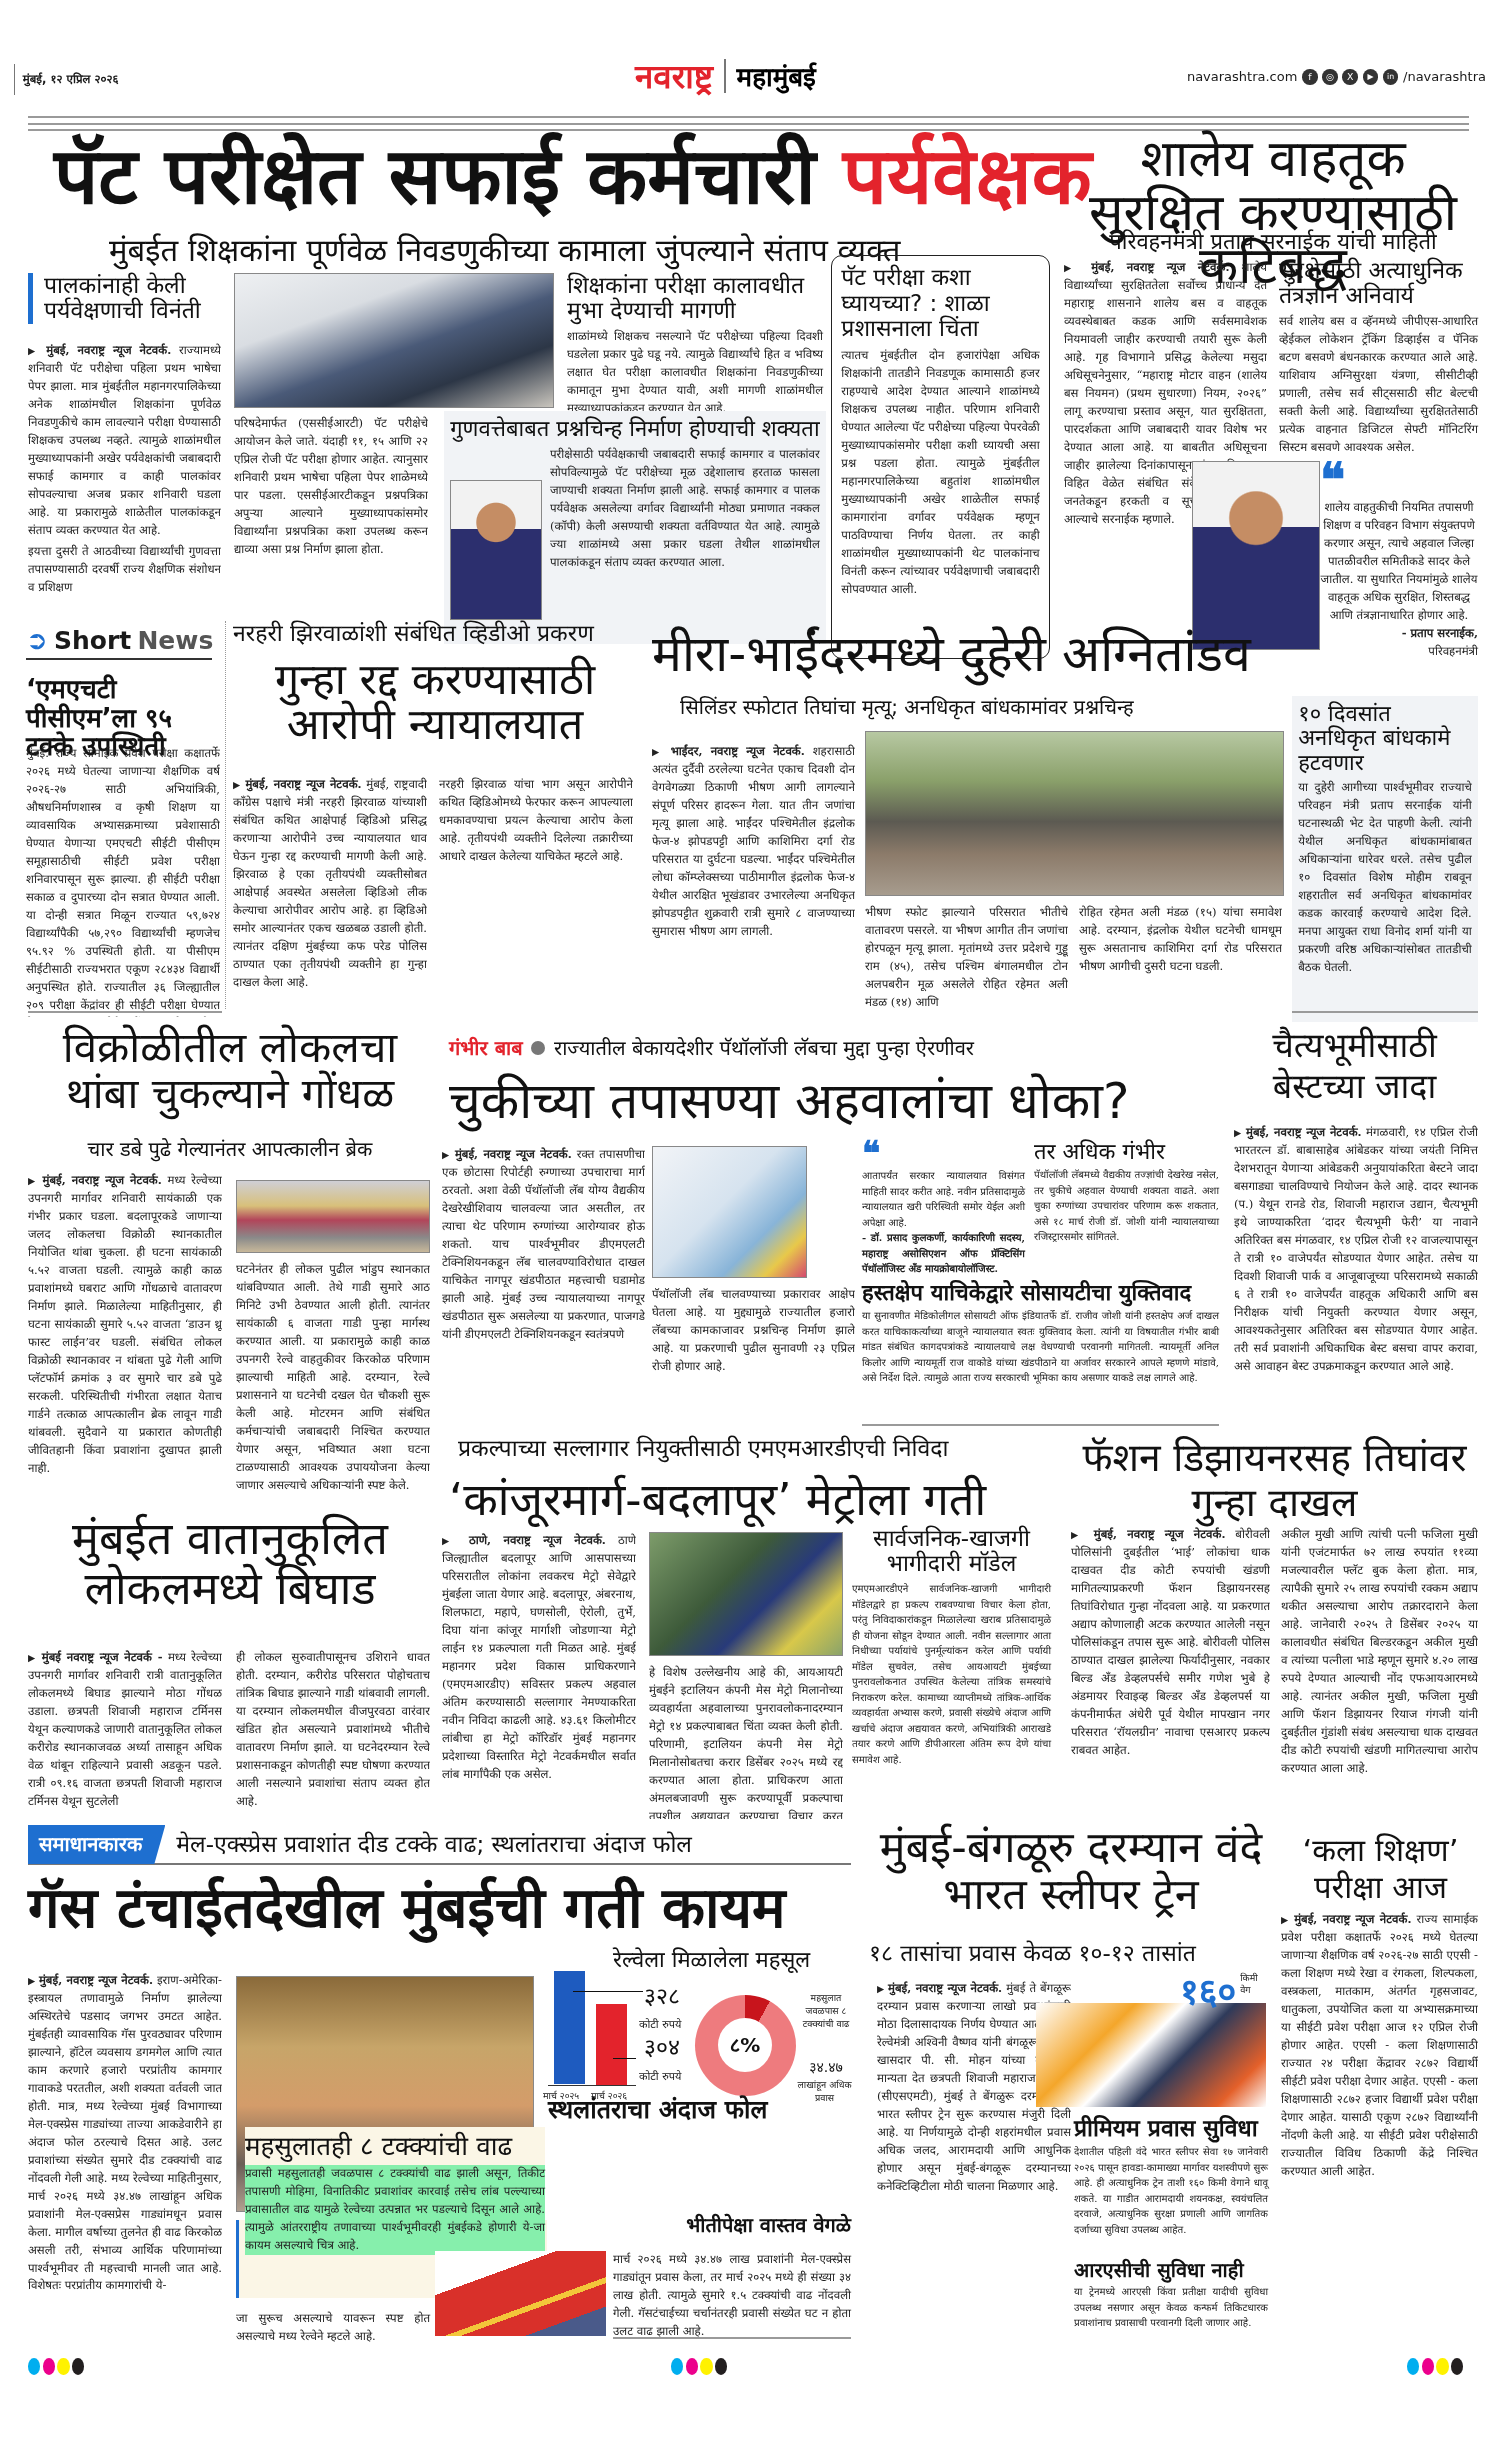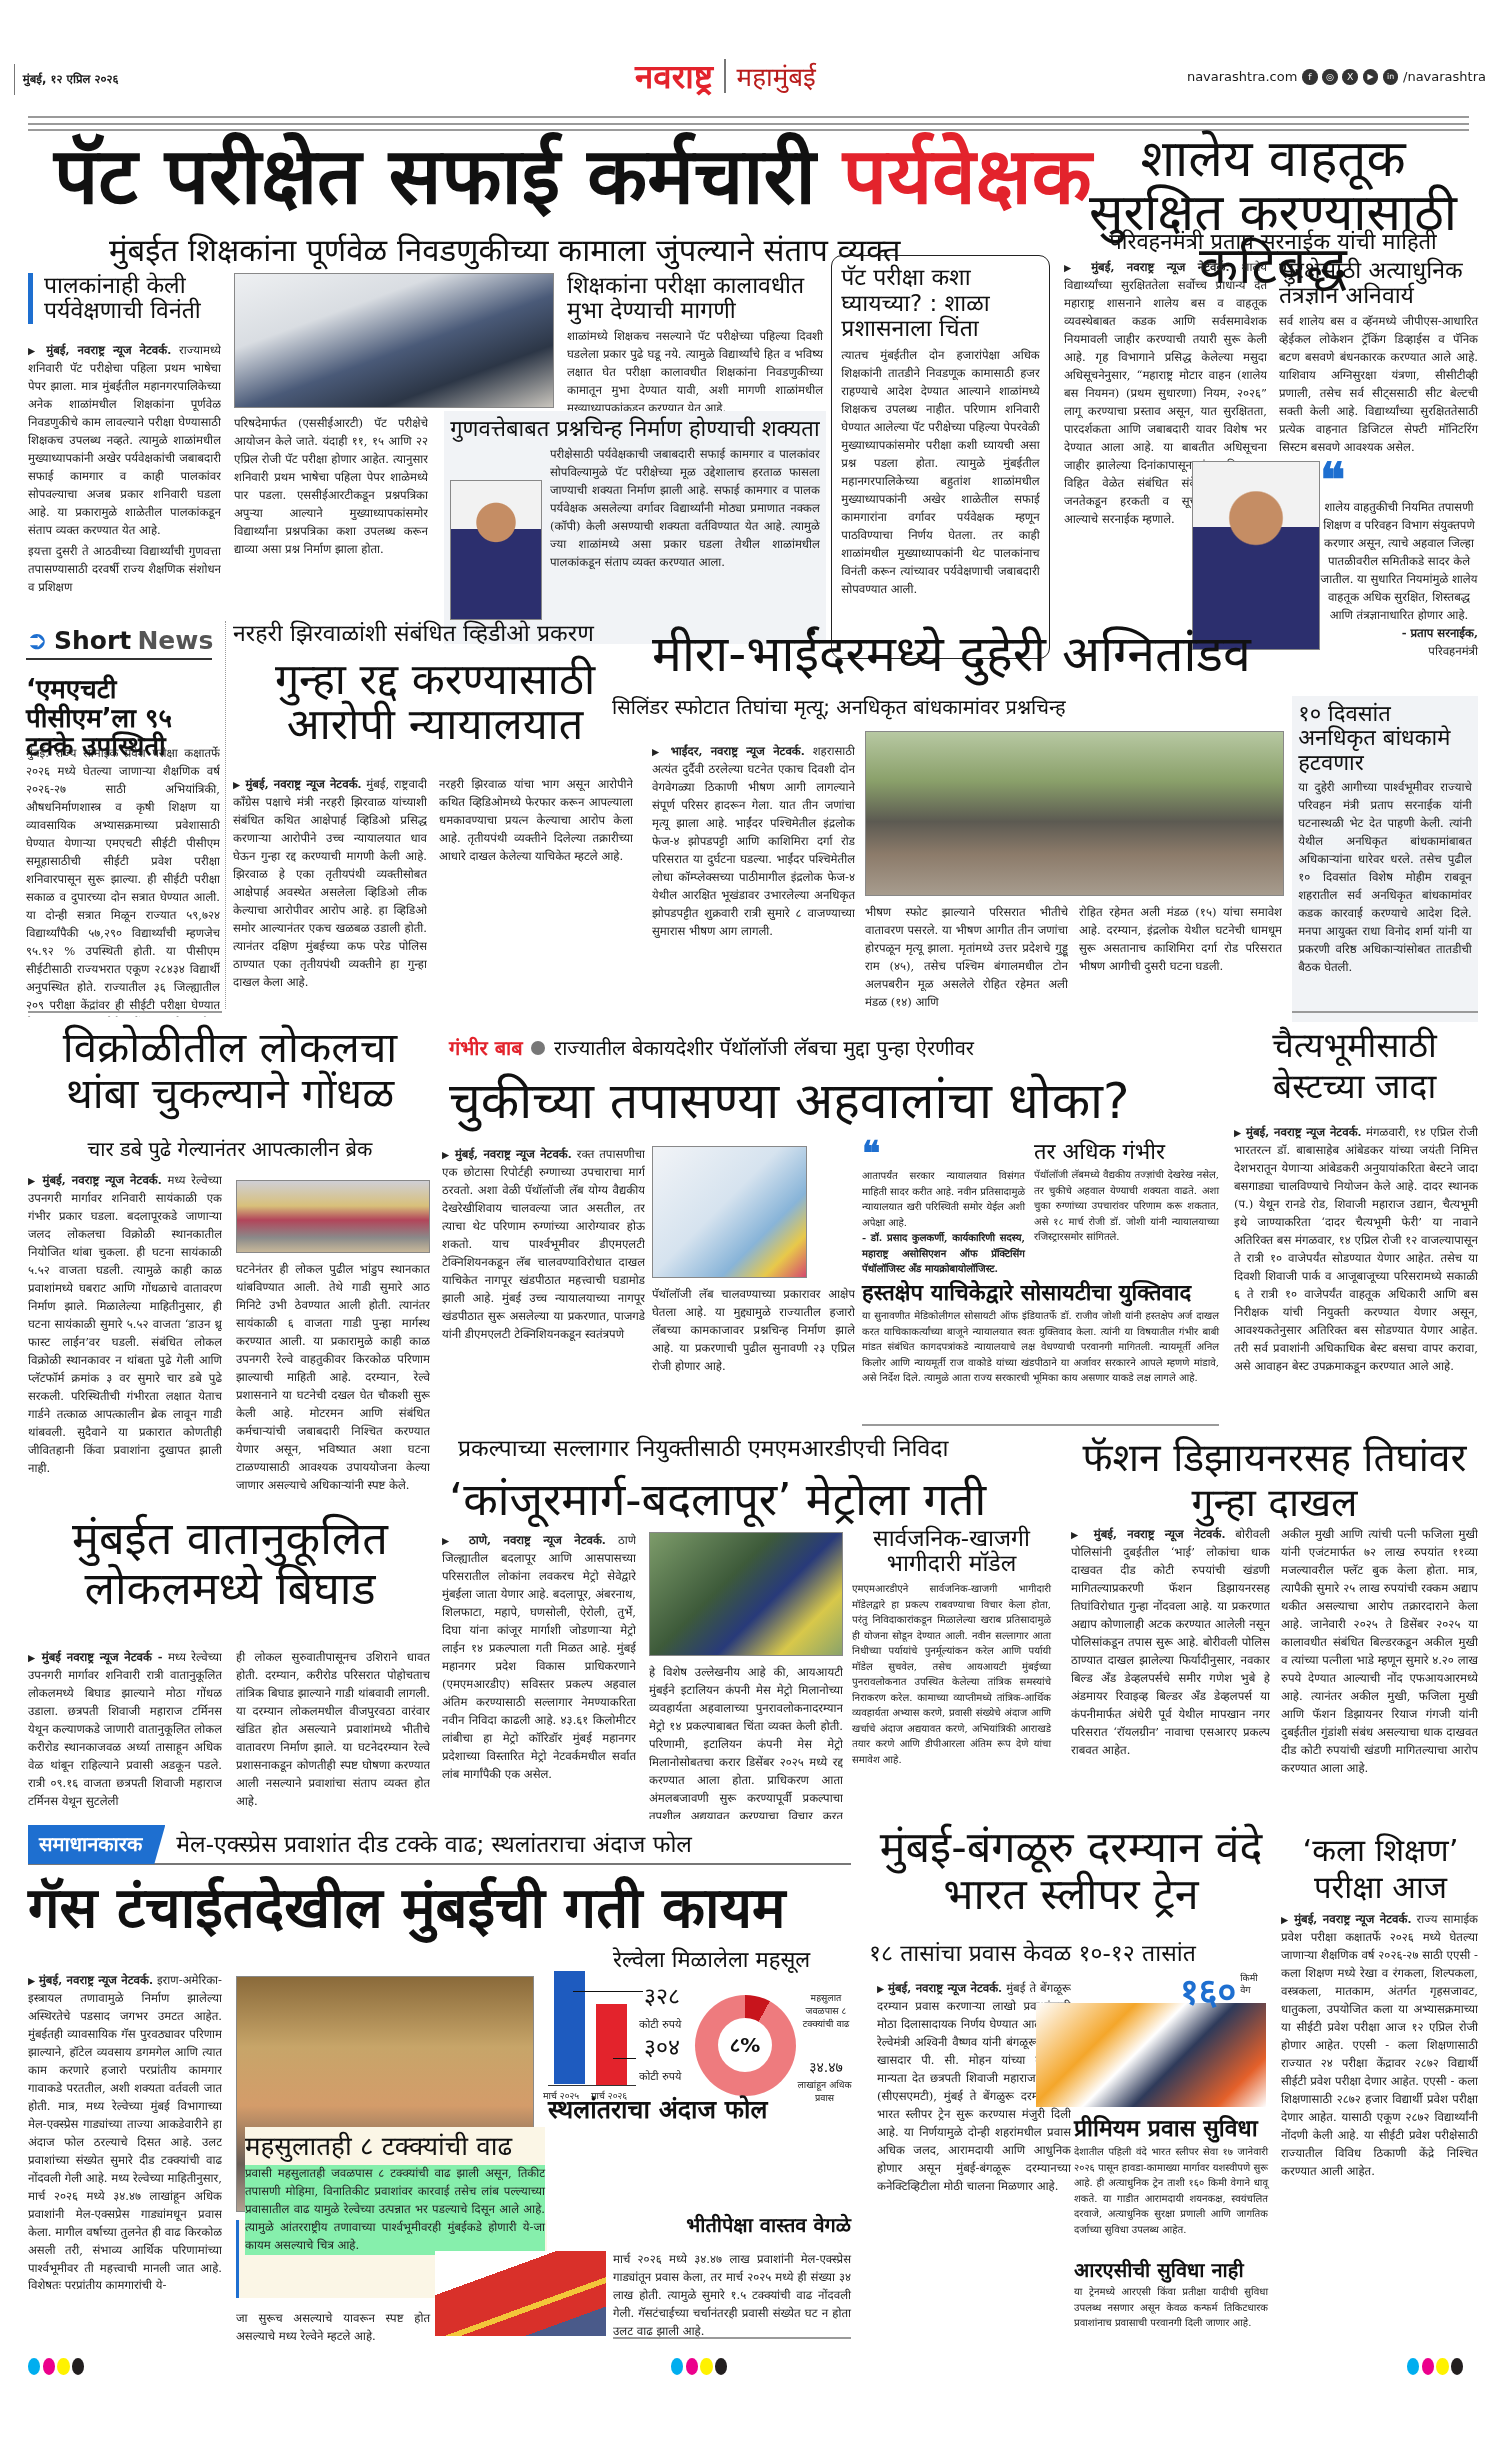--- a/index.html
+++ b/index.html
@@ -31,21 +31,21 @@
   .dotted-v { border-left: 0.8px dotted #999; }
 </style>
 </head>
 <body>
 
 <div class="abs" style="left:14px;top:47px;width:1472px;height:62px;">
   <div class="abs" style="left:0;top:17px;padding-left:7.8px;border-left:1.6px solid #777;font-size:11.6px;font-weight:700;height:31px;line-height:31px;">मुंबई, १२ एप्रिल २०२६</div>
   <div class="abs" style="left:621px;top:6.2px;display:flex;align-items:center;gap:11px;">
     <span style="font-size:33px;font-weight:700;color:#e3232c;">नवराष्ट्र</span>
     <span style="width:1.6px;height:34px;background:#777;"></span>
-    <span style="font-size:26px;font-weight:400;color:#b91c1c;">महामुंबई</span>
+    <span style="font-size:26px;font-weight:700;color:#000000;">महामुंबई</span>
   </div>
   <div class="abs" style="right:0;top:22px;display:flex;align-items:center;gap:4.7px;font-size:13px;">
     <span>navarashtra.com</span>
     <span style="width:15.5px;height:15.5px;border-radius:50%;background:#333;color:#fff;font-size:9.3px;text-align:center;line-height:15.5px;">f</span>
     <span style="width:15.5px;height:15.5px;border-radius:50%;background:#333;color:#fff;font-size:9.3px;text-align:center;line-height:15.5px;">◎</span>
     <span style="width:15.5px;height:15.5px;border-radius:50%;background:#333;color:#fff;font-size:9.3px;text-align:center;line-height:15.5px;">X</span>
     <span style="width:15.5px;height:15.5px;border-radius:50%;background:#333;color:#fff;font-size:7.8px;text-align:center;line-height:15.5px;">▶</span>
     <span style="width:15.5px;height:15.5px;border-radius:50%;background:#333;color:#fff;font-size:7.8px;text-align:center;line-height:15.5px;">in</span>
     <span>/navarashtra</span>
   </div>
@@ -117,21 +117,21 @@
 
 <div class="abs hl" style="left:233px;top:621px;width:404px;font-size:23px;font-weight:400;">नरहरी झिरवाळांशी संबंधित व्हिडीओ प्रकरण</div>
 <div class="abs hl" style="left:233px;top:657px;width:404px;font-size:43px;font-weight:400;text-align:center;line-height:1.05;">गुन्हा रद्द करण्यासाठी आरोपी न्यायालयात</div>
 <div class="abs body-text" style="left:233px;top:776px;width:194px;height:241px;overflow:hidden;">
   <span class="dateline">मुंबई, नवराष्ट्र न्यूज नेटवर्क.</span>
   <span>मुंबई, राष्ट्रवादी काँग्रेस पक्षाचे मंत्री नरहरी झिरवाळ यांच्याशी संबंधित कथित आक्षेपार्ह व्हिडिओ प्रसिद्ध करणाऱ्या आरोपीने उच्च न्यायालयात धाव घेऊन गुन्हा रद्द करण्याची मागणी केली आहे. झिरवाळ हे एका तृतीयपंथी व्यक्तीसोबत आक्षेपार्ह अवस्थेत असलेला व्हिडिओ लीक केल्याचा आरोपीवर आरोप आहे. हा व्हिडिओ समोर आल्यानंतर एकच खळबळ उडाली होती. त्यानंतर दक्षिण मुंबईच्या कफ परेड पोलिस ठाण्यात एका तृतीयपंथी व्यक्तीने हा गुन्हा दाखल केला आहे.</span>
 </div>
 <div class="abs body-text" style="left:439px;top:776px;width:194px;height:241px;overflow:hidden;">नरहरी झिरवाळ यांचा भाग असून आरोपीने कथित व्हिडिओमध्ये फेरफार करून आपल्याला धमकावण्याचा प्रयत्न केल्याचा आरोप केला आहे. तृतीयपंथी व्यक्तीने दिलेल्या तक्रारीच्या आधारे दाखल केलेल्या याचिकेत म्हटले आहे.</div>
 
 <div class="abs hl" style="left:652px;top:627px;width:823px;font-size:50px;font-weight:400;">मीरा-भाईंदरमध्ये दुहेरी अग्नितांडव</div>
-<div class="abs hl" style="left:612px;top:696px;width:637px;font-size:20px;font-weight:400;">सिलिंडर स्फोटात तिघांचा मृत्यू; अनधिकृत बांधकामांवर प्रश्नचिन्ह</div>
+<div class="abs hl" style="left:680px;top:696px;width:637px;font-size:20px;font-weight:400;">सिलिंडर स्फोटात तिघांचा मृत्यू; अनधिकृत बांधकामांवर प्रश्नचिन्ह</div>
 <div class="abs body-text" style="left:652px;top:731px;width:203px;height:287px;overflow:hidden;margin-top:12px;">
   <span class="dateline">भाईंदर, नवराष्ट्र न्यूज नेटवर्क.</span>
   <span>शहरासाठी अत्यंत दुर्दैवी ठरलेल्या घटनेत एकाच दिवशी दोन वेगवेगळ्या ठिकाणी भीषण आगी लागल्याने संपूर्ण परिसर हादरून गेला. यात तीन जणांचा मृत्यू झाला आहे. भाईंदर पश्चिमेतील इंद्रलोक फेज-४ झोपडपट्टी आणि काशिमिरा दर्गा रोड परिसरात या दुर्घटना घडल्या. भाईंदर पश्चिमेतील लोधा कॉम्प्लेक्सच्या पाठीमागील इंद्रलोक फेज-४ येथील आरक्षित भूखंडावर उभारलेल्या अनधिकृत झोपडपट्टीत शुक्रवारी रात्री सुमारे ८ वाजण्याच्या सुमारास भीषण आग लागली.</span>
 </div>
 <div class="abs img-box img-fire" style="left:865px;top:731px;width:419px;height:165px;"></div>
 <div class="abs body-text" style="left:865px;top:904px;width:203px;height:116px;overflow:hidden;">भीषण स्फोट झाल्याने परिसरात भीतीचे वातावरण पसरले. या भीषण आगीत तीन जणांचा होरपळून मृत्यू झाला. मृतांमध्ये उत्तर प्रदेशचे गुड्डू राम (४५), तसेच पश्चिम बंगालमधील टोन अलपबरीन मूळ असलेले रोहित रहेमत अली मंडळ (१४) आणि</div>
 <div class="abs body-text" style="left:1079px;top:904px;width:203px;height:116px;overflow:hidden;">रोहित रहेमत अली मंडळ (१५) यांचा समावेश आहे. दरम्यान, इंद्रलोक येथील घटनेची धामधूम सुरू असतानाच काशिमिरा दर्गा रोड परिसरात भीषण आगीची दुसरी घटना घडली.</div>
 <div class="abs shaded" style="left:1292px;top:696px;width:186px;height:326px;padding:6.2px;overflow:hidden;">
   <div class="hl" style="font-size:22px;font-weight:400;">१० दिवसांत अनधिकृत बांधकामे हटवणार</div>
   <div class="body-text" style="margin-top:4.7px;">या दुहेरी आगीच्या पार्श्वभूमीवर राज्याचे परिवहन मंत्री प्रताप सरनाईक यांनी घटनास्थळी भेट देत पाहणी केली. त्यांनी येथील अनधिकृत बांधकामांबाबत अधिकाऱ्यांना धारेवर धरले. तसेच पुढील १० दिवसांत विशेष मोहीम राबवून शहरातील सर्व अनधिकृत बांधकामांवर कडक कारवाई करण्याचे आदेश दिले. मनपा आयुक्त राधा विनोद शर्मा यांनी या प्रकरणी वरिष्ठ अधिकाऱ्यांसोबत तातडीची बैठक घेतली.</div>

